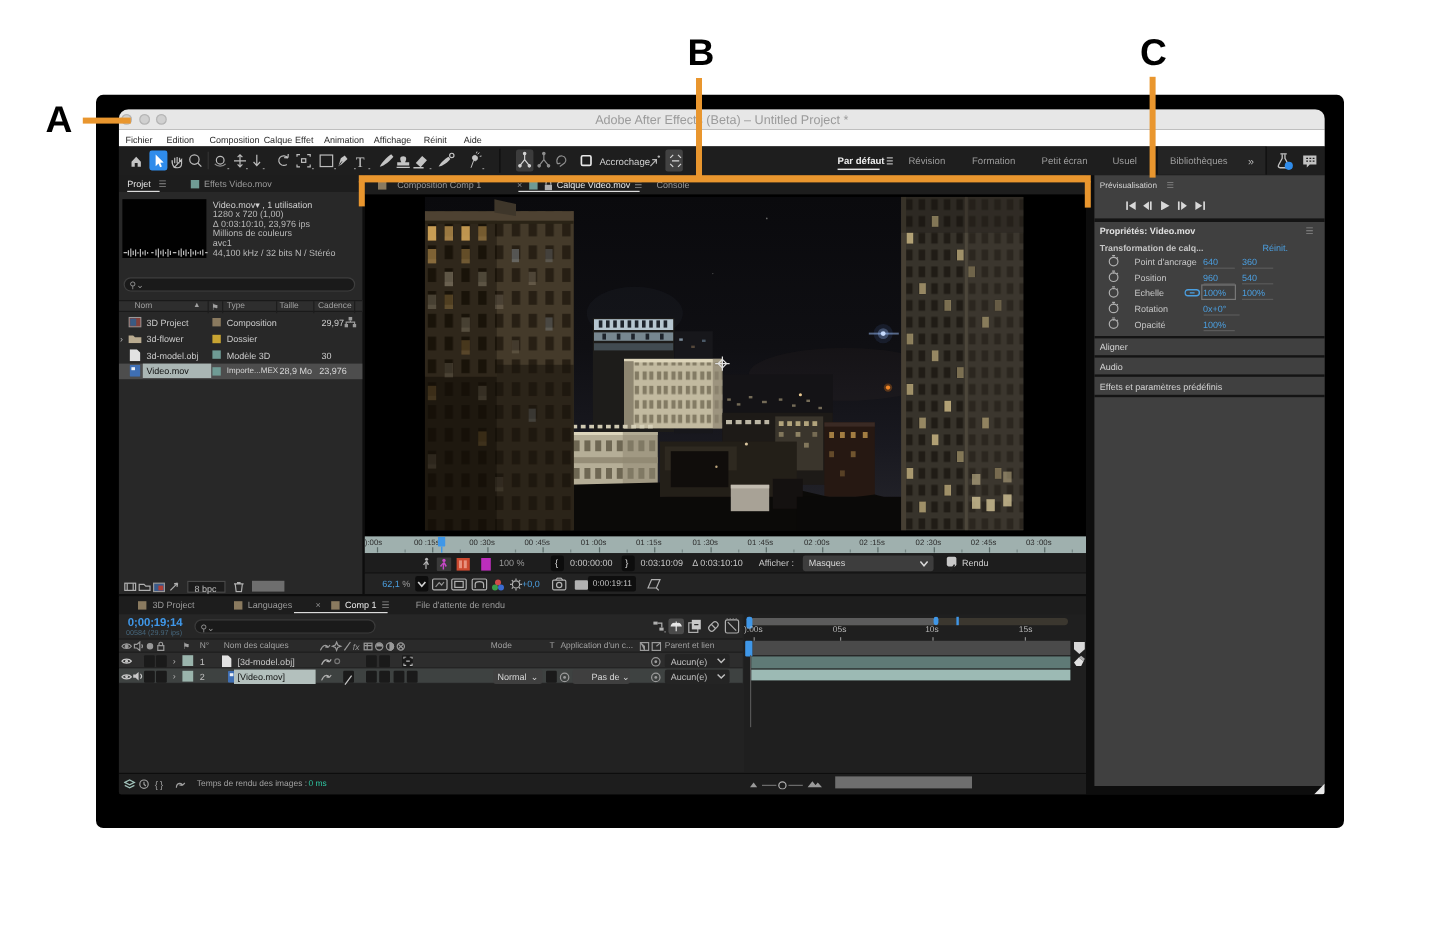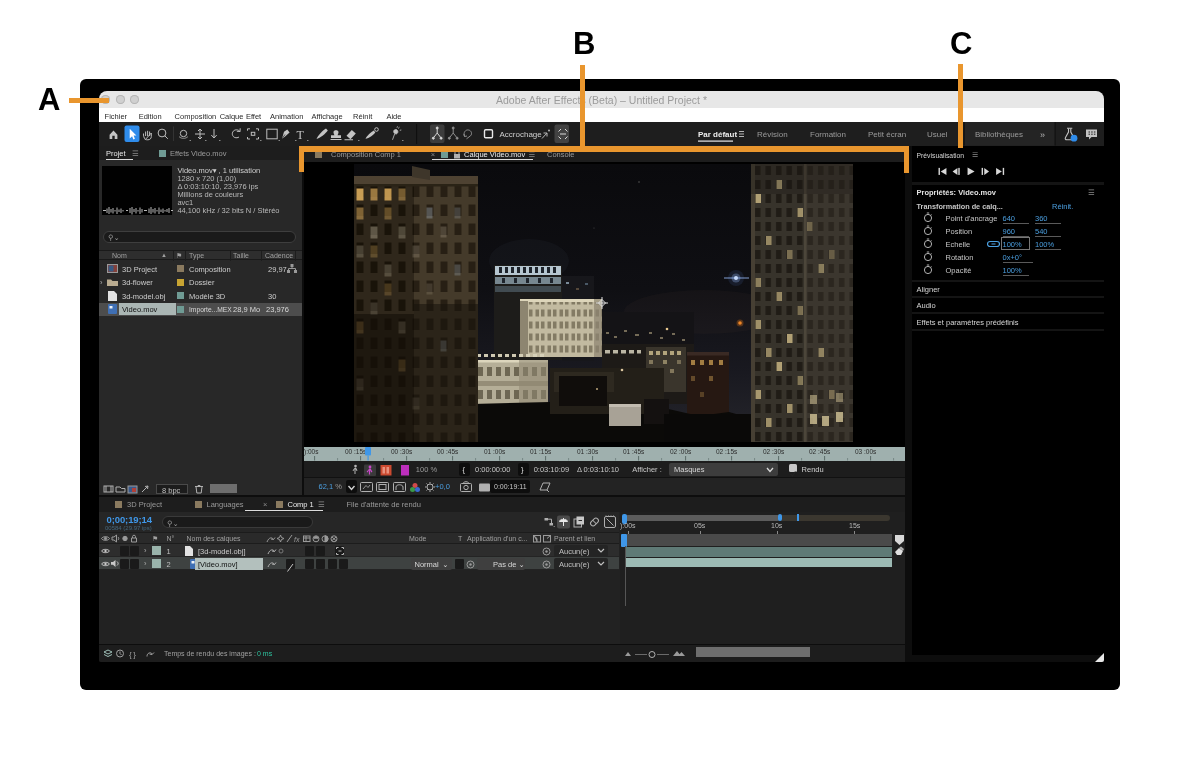--- a/index.html
+++ b/index.html
@@ -13,21 +13,21 @@
 #titlebar { position:absolute; left:0; top:0; width:1005px; height:17px; background:#e7e7e7; }
 .tl { position:absolute; top:4px; width:9px; height:9px; border-radius:50%; background:#d0d0d0; box-shadow:inset 0 0 0 1px #b5b5b5; }
 #title { position:absolute; top:3px; width:100%; text-align:center; color:#9b9b9b; font-size:10.5px; }
 #menubar { position:absolute; left:0; top:17px; width:1005px; height:14px; background:#ffffff; color:#2a2a2a; font-size:7.5px; }
 #menubar span { position:absolute; top:3.5px; }
 
 #toolbar { position:absolute; left:0; top:31px; width:1005px; height:24px; background:#1e1e1e; }
 
 #projpanel  { position:absolute; left:0px;   top:55px;  width:203px; height:349px; background:#282828; }
 #comppanel  { position:absolute; left:205px; top:55px;  width:601px; height:349px; background:#1d1d1d; }
-#rightpanel { position:absolute; left:813px; top:55px;  width:192px; height:509px; background:#000000; }
+#rightpanel { position:absolute; left:813px; top:55px;  width:192px; height:509px; background:#404040; }
 #timeline   { position:absolute; left:0px;   top:406px; width:806px; height:147px; background:#222222; }
 #statusbar  { position:absolute; left:0px;   top:554px; width:806px; height:17px;  background:#1d1d1d; }
 #winbg { position:absolute; left:0; top:31px; width:1005px; height:540px; background:#0d0d0d; }
 
 .lbl { position:absolute; color:#000; font-weight:bold; font-size:31px; }
 .t8 { position:absolute; font-size:7.5px; white-space:nowrap; }
 .t75 { position:absolute; font-size:7.5px; color:#b9b9b9; white-space:nowrap; }
 .t7h { position:absolute; font-size:7px; color:#a0a0a0; white-space:nowrap; }
 .well { width:9px; height:10px; background:#1a1a1a; border-radius:1px; }
 .sw{}

